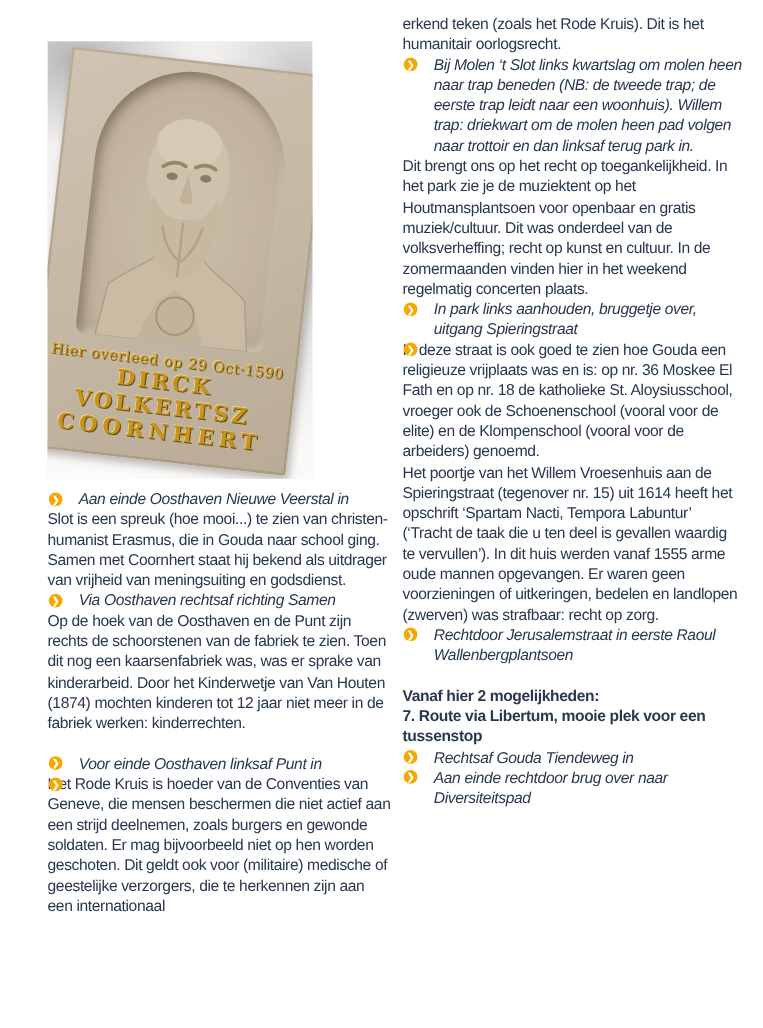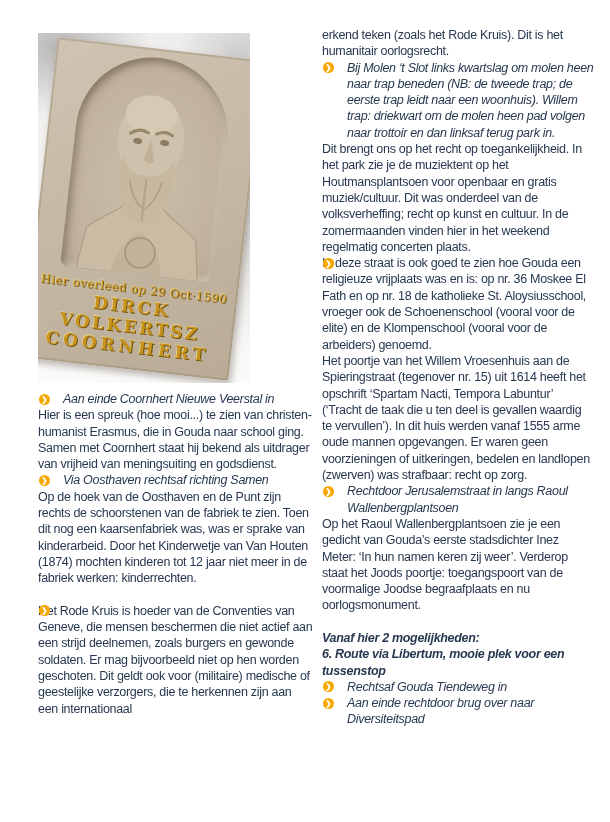--- a/index.html
+++ b/index.html
@@ -45,25 +45,25 @@
   .pl1 { font-size:11.5px; letter-spacing:0.5px; }
   .pl2 { font-size:17px; font-weight:bold; letter-spacing:2.5px; margin-top:1px; }
   .pl3 { font-size:17px; font-weight:bold; letter-spacing:4px; }
 
   
   .col {
     position:absolute; font-size:12.5px; line-height:16.3px;
     letter-spacing:-0.3px; color:#273850;
   }
   .col-left  { left:38px;  top:391px; width:276px; }
-  .col-right { left:322px; top:27px;  width:272px; }
+  .col-right { left:322px; top:11px;  width:272px; }
 
   .block { margin:0; }
   .body-para { margin:0; }
-  .heading { margin:0; font-weight:bold;font-style:italic; }
+  .heading { margin:0; font-weight:bold; }
   .dir {
     position:relative; padding-left:25px; font-style:italic; margin:0;
   }
   .bullet {
     position:absolute; left:1px; top:2.5px; width:11px; height:11px;
     border-radius:50%; background:#f5a800; color:#ffffff;
     font-style:normal; font-weight:bold; font-size:7.5px; line-height:11px;
     text-align:center; letter-spacing:0;
   }
   .gap { height:16.3px; }
@@ -100,39 +100,38 @@
       </div>
       <div class="plaque-text">
         <div class="pl1">Hier overleed op 29 Oct·1590</div>
         <div class="pl2">DIRCK VOLKERTSZ</div>
         <div class="pl3">COORNHERT</div>
       </div>
     </div>
   </div>
 
   <div class="col col-left" id="col-left">
-      <div class="block dir"><span class="bullet">❯</span><span>Aan einde Coornhert Nieuwe Veerstal in</span></div>
-      <p class="block body-para">Hier is een spreuk (hoe mooi...) te zien van christen-humanist Erasmus, die in Gouda naar school ging. Samen met Coornhert staat hij bekend als uitdrager van vrijheid van meningsuiting en godsdienst.</p>
+      <div class="block dir"><span class="bullet">❯</span><span>Aan einde Oosthaven Nieuwe Veerstal in</span></div>
+      <p class="block body-para">Slot is een spreuk (hoe mooi...) te zien van christen-humanist Erasmus, die in Gouda naar school ging. Samen met Coornhert staat hij bekend als uitdrager van vrijheid van meningsuiting en godsdienst.</p>
       <div class="block dir"><span class="bullet">❯</span><span>Via Oosthaven rechtsaf richting Samen</span></div>
       <p class="block body-para">Op de hoek van de Oosthaven en de Punt zijn rechts de schoorstenen van de fabriek te zien. Toen dit nog een kaarsenfabriek was, was er sprake van kinderarbeid. Door het Kinderwetje van Van Houten (1874) mochten kinderen tot 12 jaar niet meer in de fabriek werken: kinderrechten.</p>
       <div class="block gap"></div>
-      <div class="block dir"><span class="bullet">❯</span></div>
+      <div class="block dir"><span class="bullet">❯</span><span>Voor einde Oosthaven linksaf Punt in</span></div>
       <div class="block dir"><span class="bullet">❯</span></div>
       <p class="block body-para">Het Rode Kruis is hoeder van de Conventies van Geneve, die mensen beschermen die niet actief aan een strijd deelnemen, zoals burgers en gewonde soldaten. Er mag bijvoorbeeld niet op hen worden geschoten. Dit geldt ook voor (militaire) medische of geestelijke verzorgers, die te herkennen zijn aan een internationaal</p>
     </div>
   <div class="col col-right" id="col-right">
       <p class="block body-para">erkend teken (zoals het Rode Kruis). Dit is het humanitair oorlogsrecht.</p>
       <div class="block dir"><span class="bullet">❯</span><span>Bij Molen ‘t Slot links kwartslag om molen heen naar trap beneden (NB: de tweede trap; de eerste trap leidt naar een woonhuis). Willem trap: driekwart om de molen heen pad volgen naar trottoir en dan linksaf terug park in.</span></div>
       <p class="block body-para">Dit brengt ons op het recht op toegankelijkheid. In het park zie je de muziektent op het Houtmansplantsoen voor openbaar en gratis muziek/cultuur. Dit was onderdeel van de volksverheffing; recht op kunst en cultuur. In de zomermaanden vinden hier in het weekend regelmatig concerten plaats.</p>
-      <div class="block dir"><span class="bullet">❯</span></div>
+      <div class="block dir"><span class="bullet">❯</span><span>In park links aanhouden, bruggetje over, uitgang Spieringstraat</span></div>
       <div class="block dir"><span class="bullet">❯</span></div>
       <p class="block body-para">In deze straat is ook goed te zien hoe Gouda een religieuze vrijplaats was en is: op nr. 36 Moskee El Fath en op nr. 18 de katholieke St. Aloysiusschool, vroeger ook de Schoenenschool (vooral voor de elite) en de Klompenschool (vooral voor de arbeiders) genoemd.</p>
       <p class="block body-para">Het poortje van het Willem Vroesenhuis aan de Spieringstraat (tegenover nr. 15) uit 1614 heeft het opschrift ‘Spartam Nacti, Tempora Labuntur’ (‘Tracht de taak die u ten deel is gevallen waardig te vervullen’). In dit huis werden vanaf 1555 arme oude mannen opgevangen. Er waren geen voorzieningen of uitkeringen, bedelen en landlopen (zwerven) was strafbaar: recht op zorg.</p>
-      <div class="block dir"><span class="bullet">❯</span><span>Rechtdoor Jerusalemstraat in langs Raoul Wallenbergplantsoen</span></div>
-      <p class="block body-para">Op het Raoul Wallenbergplantsoen zie je een gedicht van Gouda’s eerste stadsdichter Inez Meter: ‘In hun namen keren zij weer’. Verderop staat het Joods poortje: toegangspoort van de voormalige Joodse begraafplaats en nu oorlogsmonument.</p>
+      <div class="block dir"><span class="bullet">❯</span><span>Rechtdoor Jerusalemstraat in eerste Raoul Wallenbergplantsoen</span></div>
       <div class="block gap"></div>
       <p class="block heading">Vanaf hier 2 mogelijkheden:</p>
-      <p class="block heading">6. Route via Libertum, mooie plek voor een tussenstop</p>
+      <p class="block heading">7. Route via Libertum, mooie plek voor een tussenstop</p>
       <div class="block dir"><span class="bullet">❯</span><span>Rechtsaf Gouda Tiendeweg in</span></div>
       <div class="block dir"><span class="bullet">❯</span><span>Aan einde rechtdoor brug over naar Diversiteitspad</span></div>
     </div>
 
 </div>
 
 </body></html>

